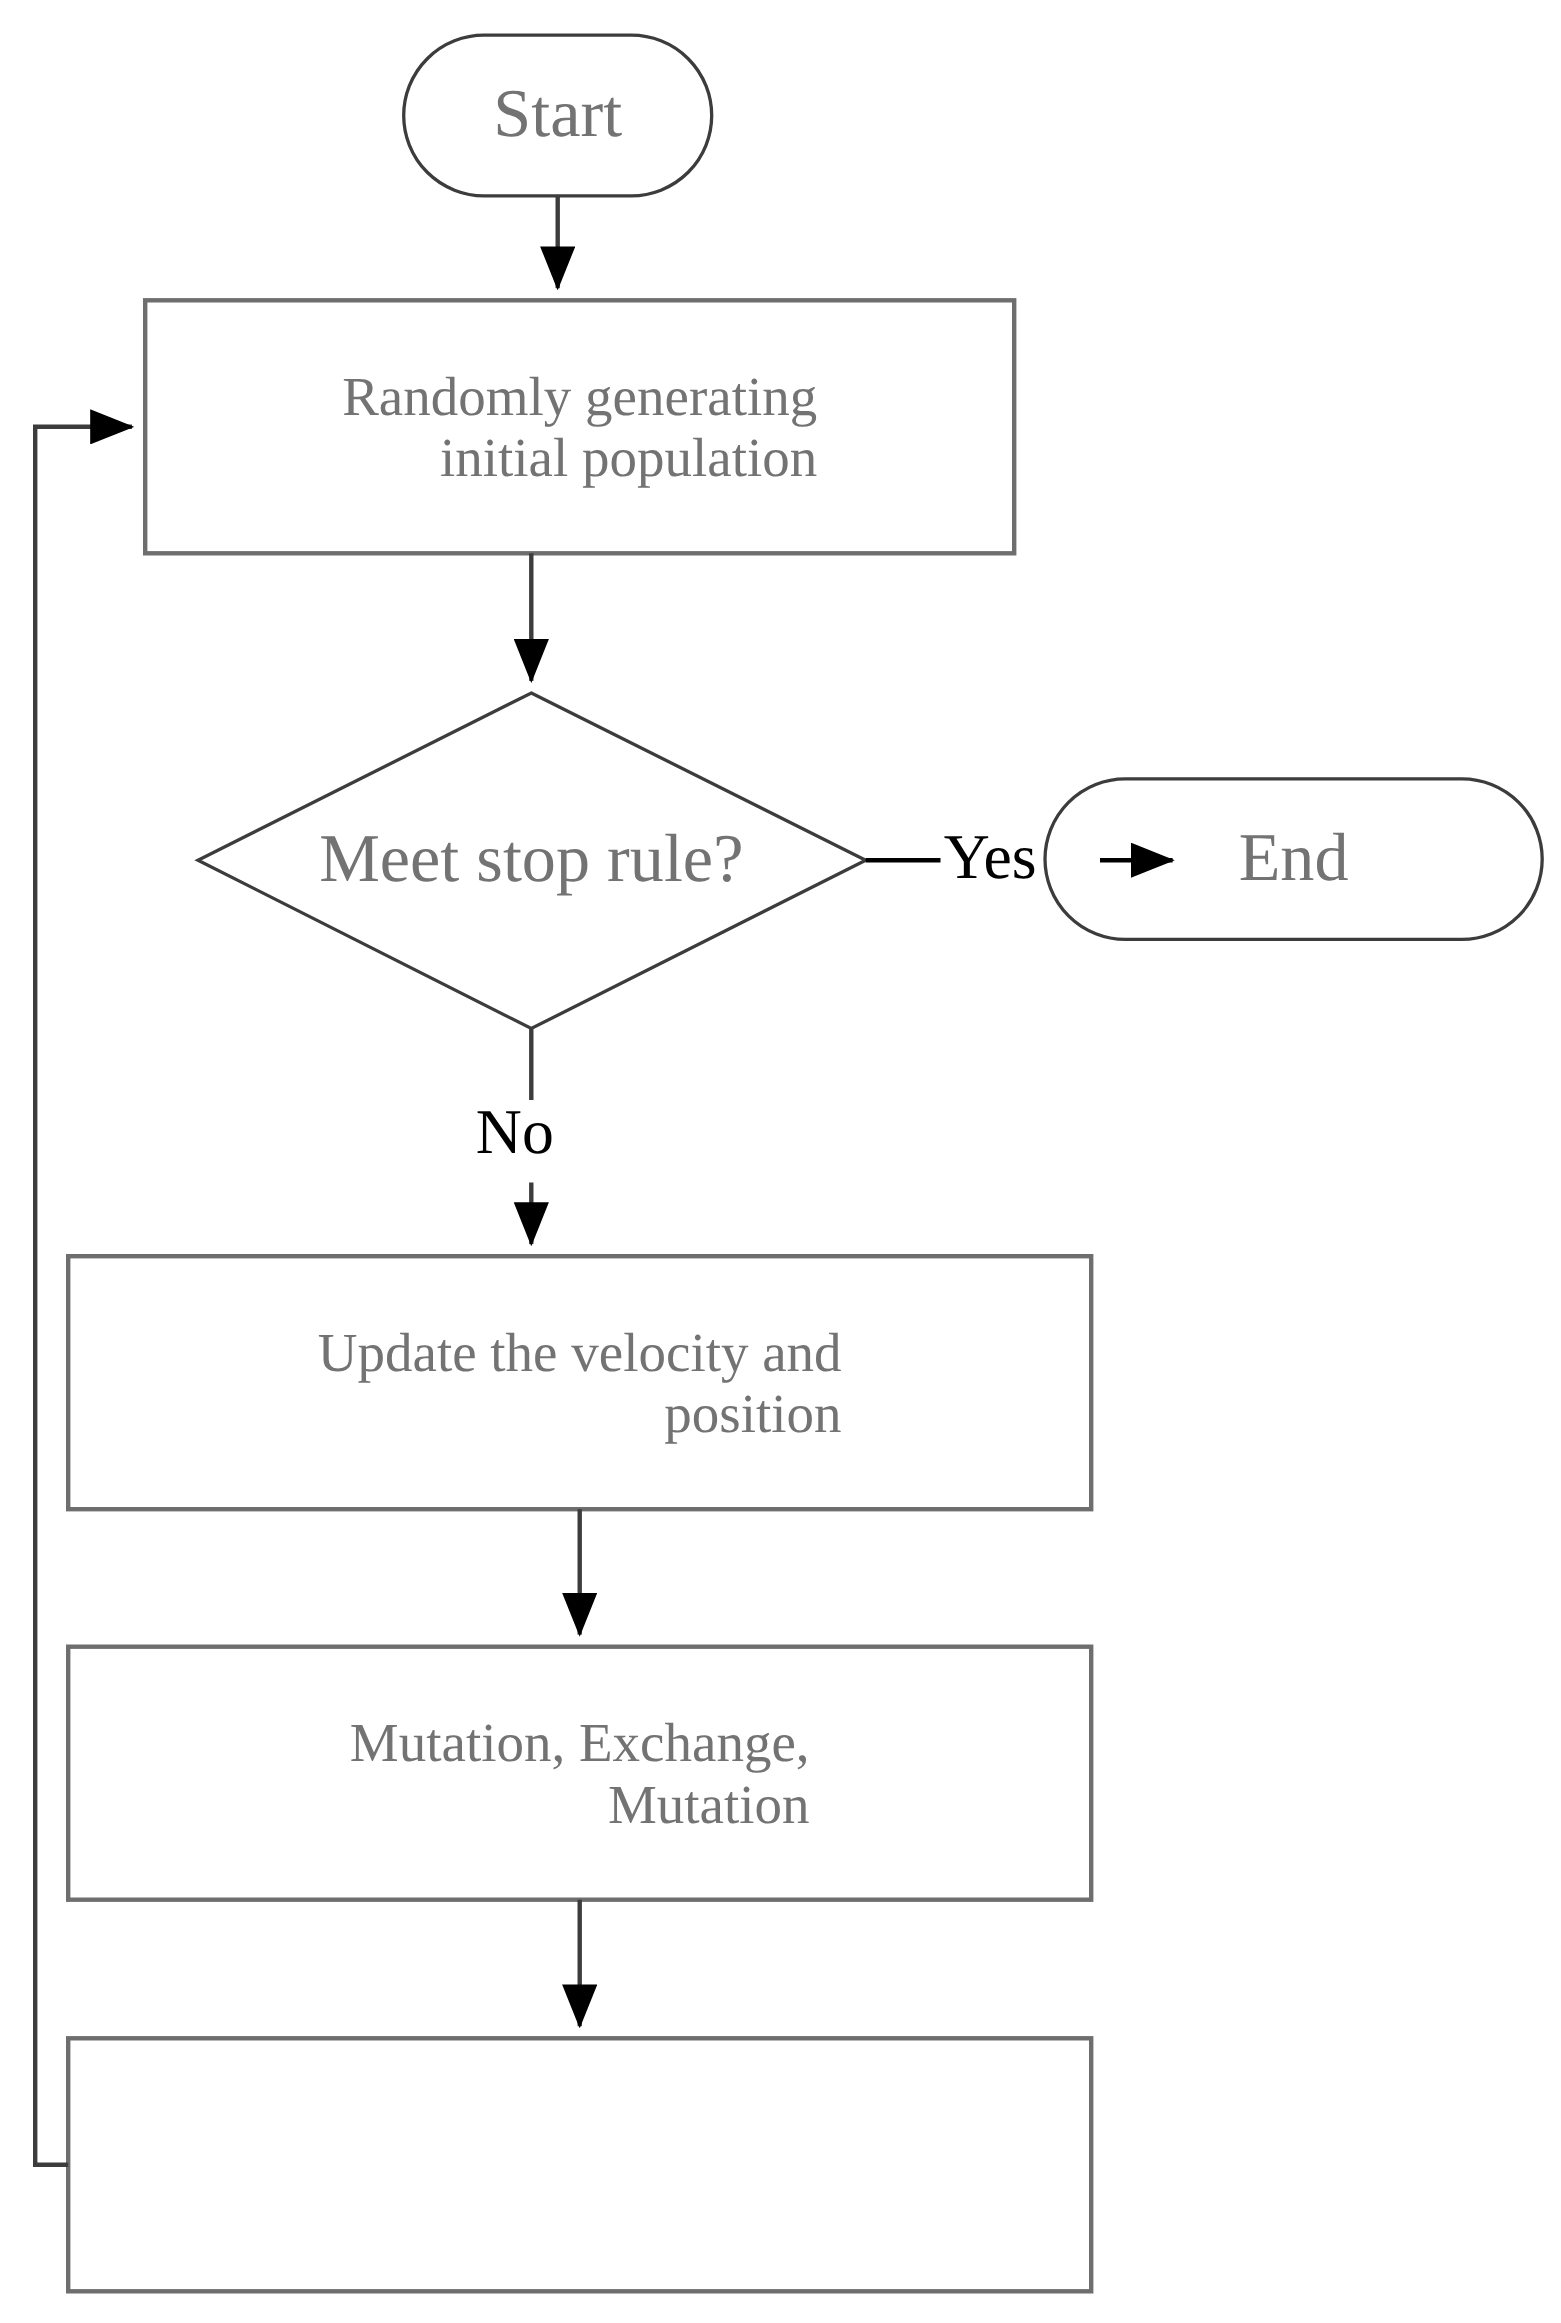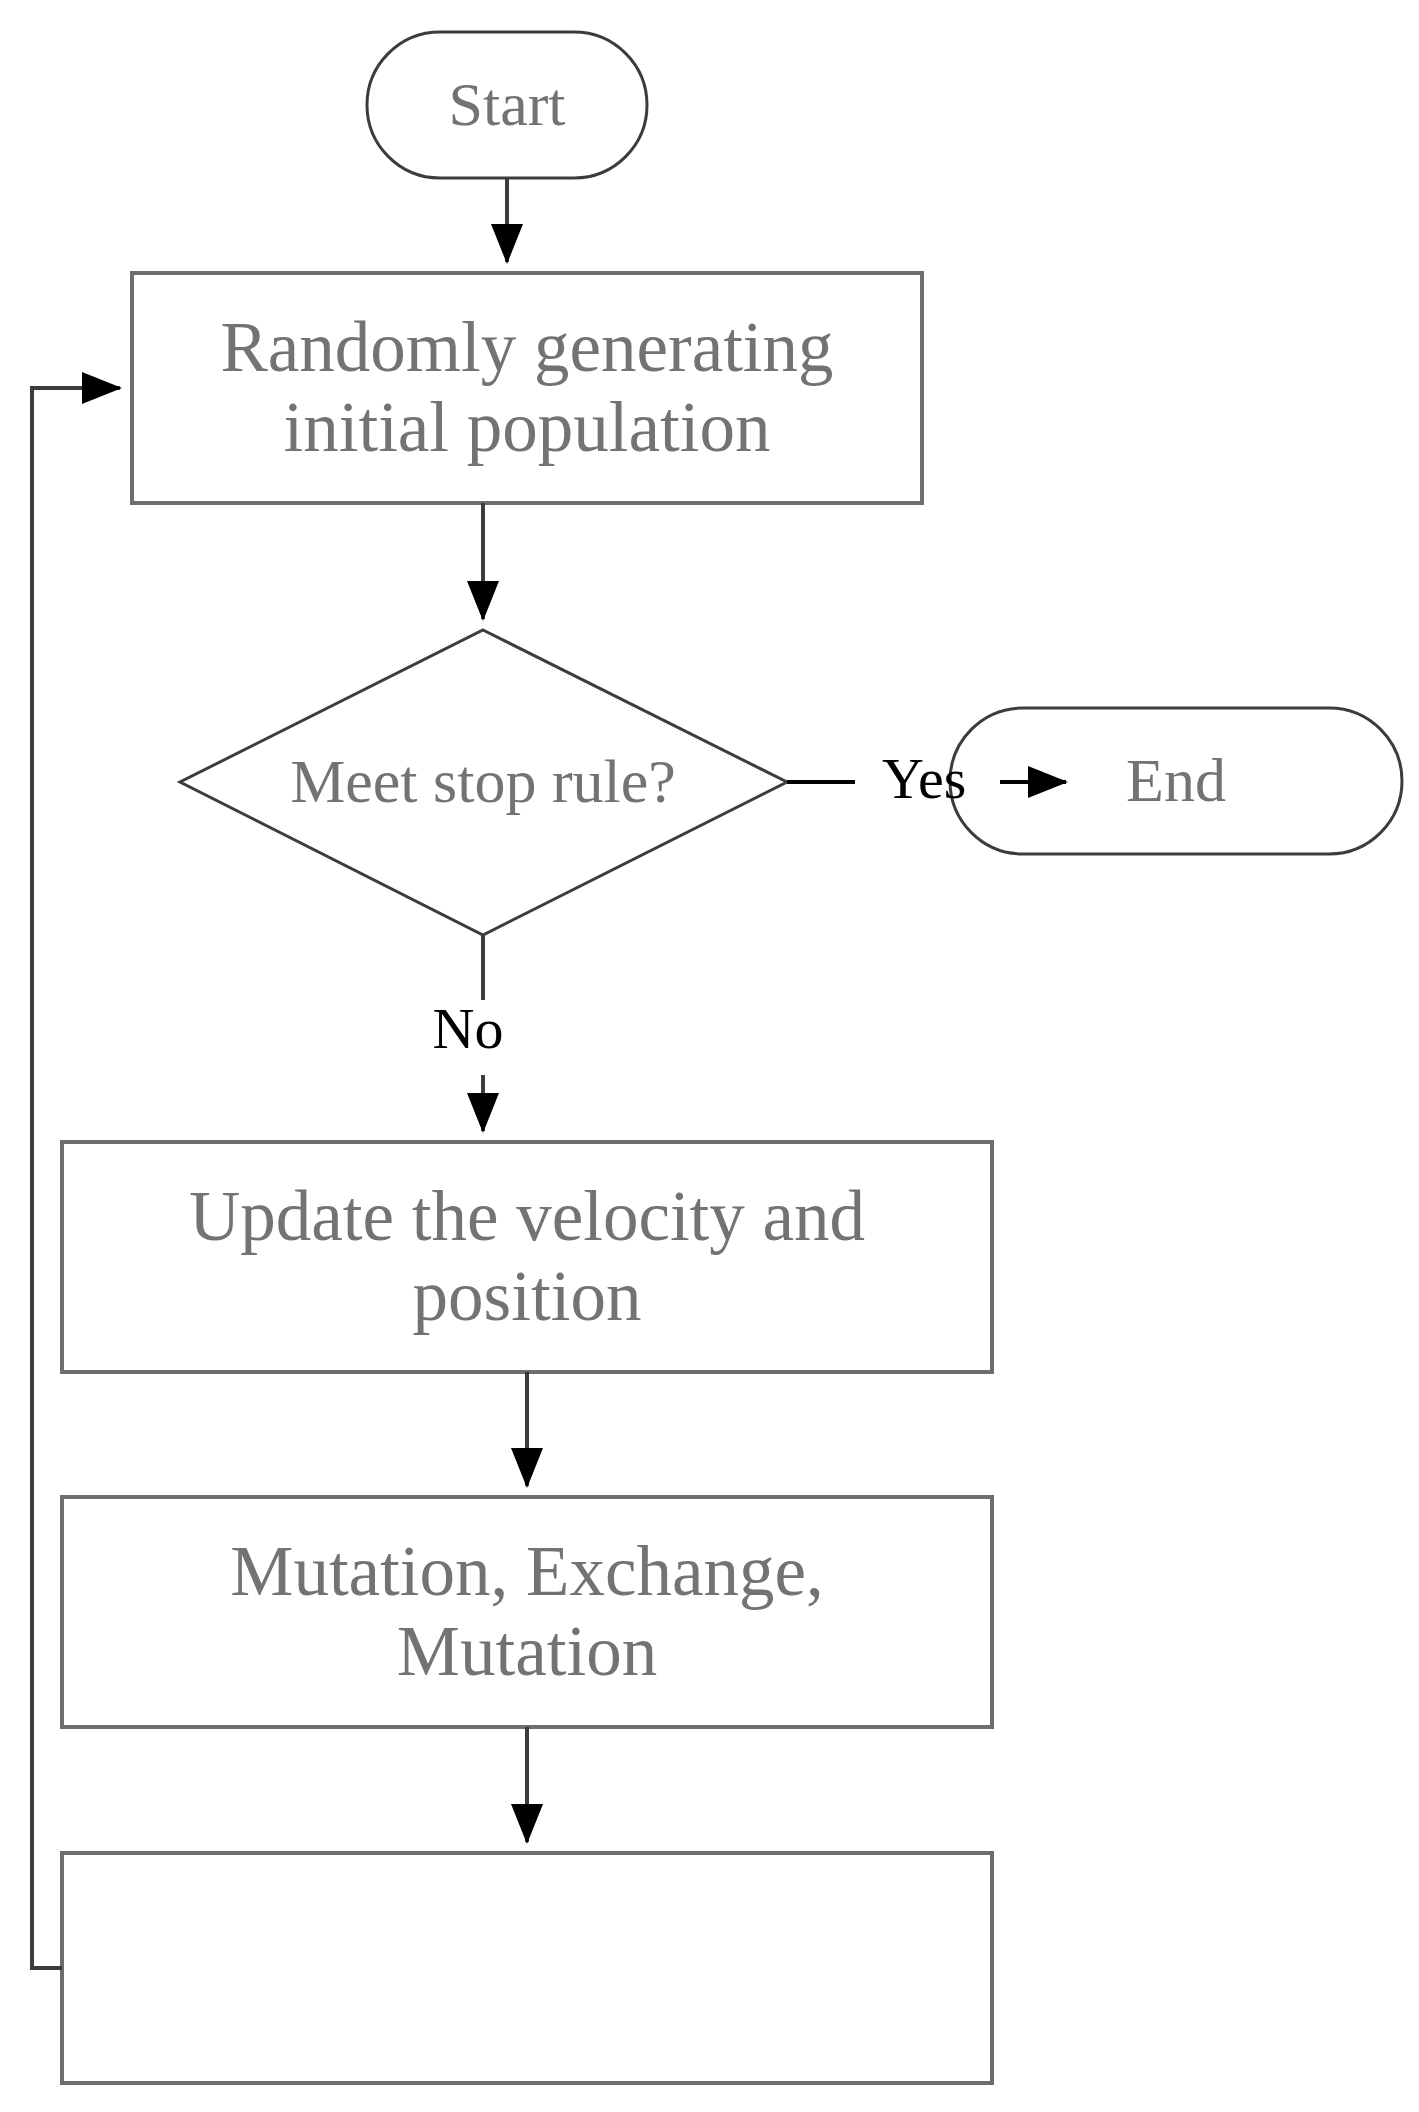--- a/index.html
+++ b/index.html
@@ -30,21 +30,21 @@
     display: flex;
     align-items: center;
     justify-content: center;
     text-align: center;
     color: #737373;
     line-height: 1.12;
     white-space: pre-line;
     pointer-events: none;
   }
   .terminal-label { font-size: 62px; }
-  .process-label  { font-size: 71px; }
+  .process-label  { font-size: 50px; text-align: right; }
   .decision-label { font-size: 62px; }
   .edge-label {
     position: absolute;
     color: #000000;
     font-size: 58px;
     line-height: 1;
     white-space: nowrap;
   }
 </style>
 </head>
@@ -99,17 +99,17 @@
 
   <div class="node-label terminal-label" style="left:950px; top:708px; width:452px; height:146px;">End</div>
 
   <div class="node-label process-label" style="left:62px; top:1142px; width:930px; height:230px;">Update the velocity and
 position</div>
 
   <div class="node-label process-label" style="left:62px; top:1497px; width:930px; height:230px;">Mutation, Exchange,
 Mutation</div>
 
 
-  <div class="edge-label" style="left:858px; top:750px;margin-left:24px;">Yes</div>
+  <div class="edge-label" style="left:858px; top:750px;">Yes</div>
 
   <div class="edge-label" style="left:468px; top:1000px; transform:translateX(-50%);">No</div>
 
 </div>
 
 </body></html>

